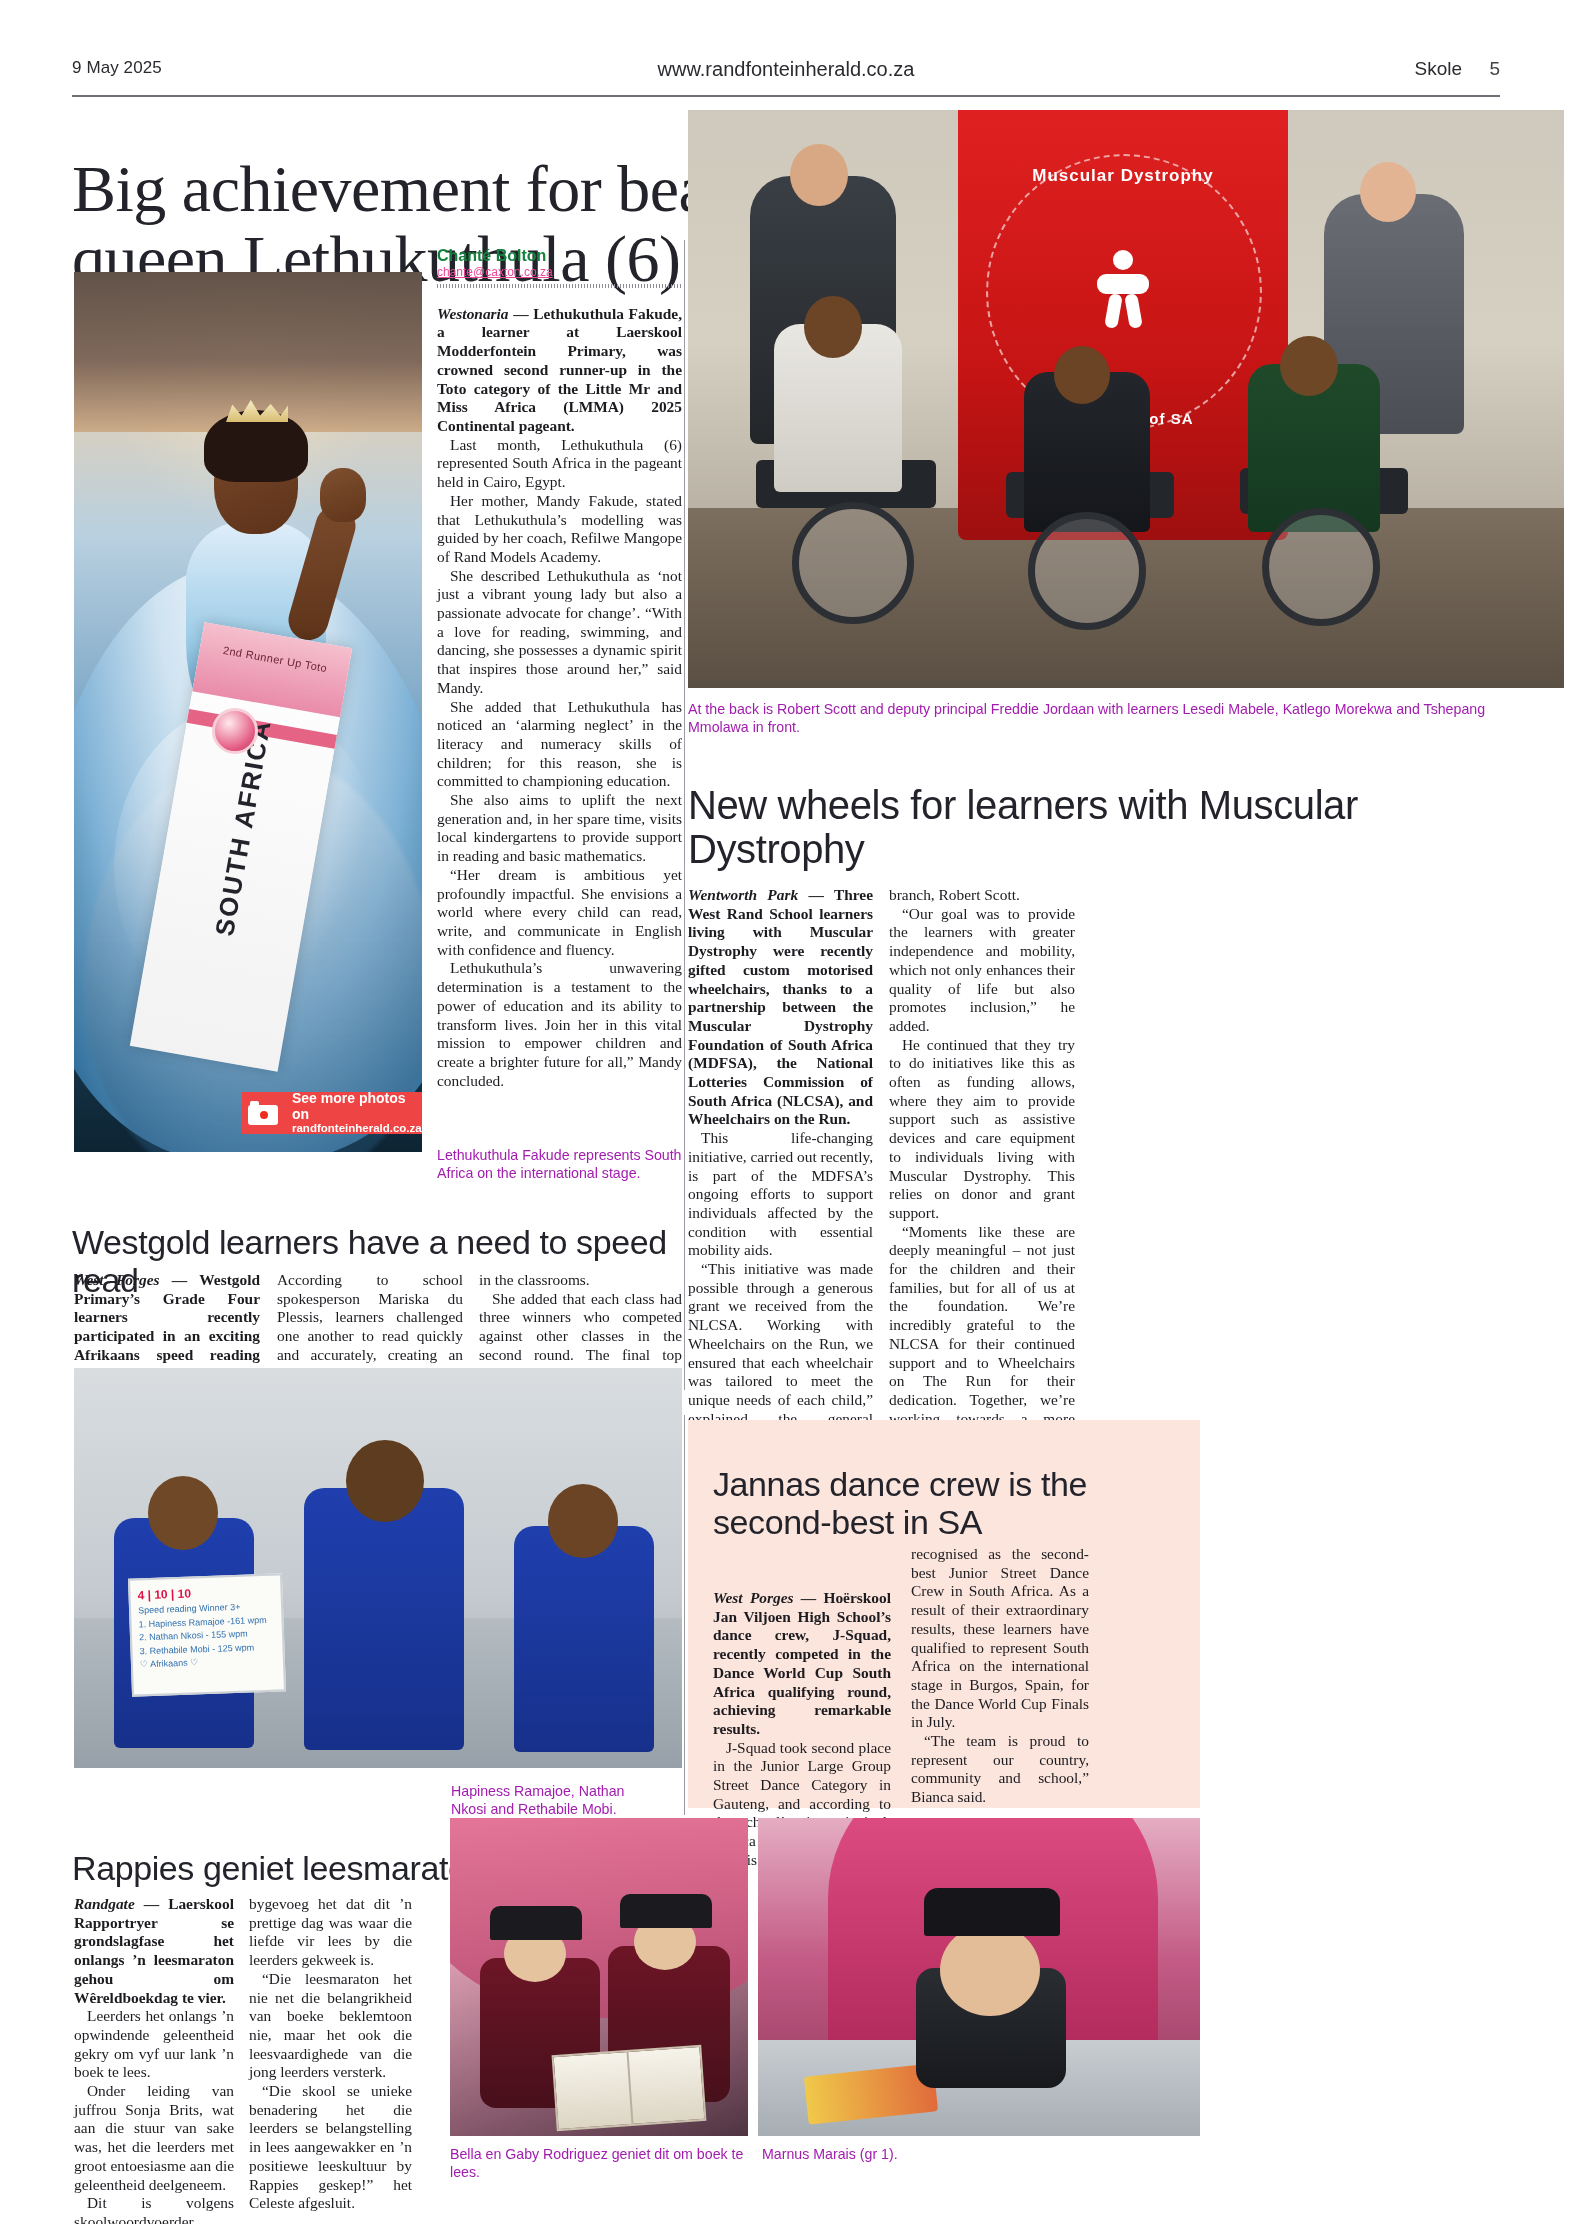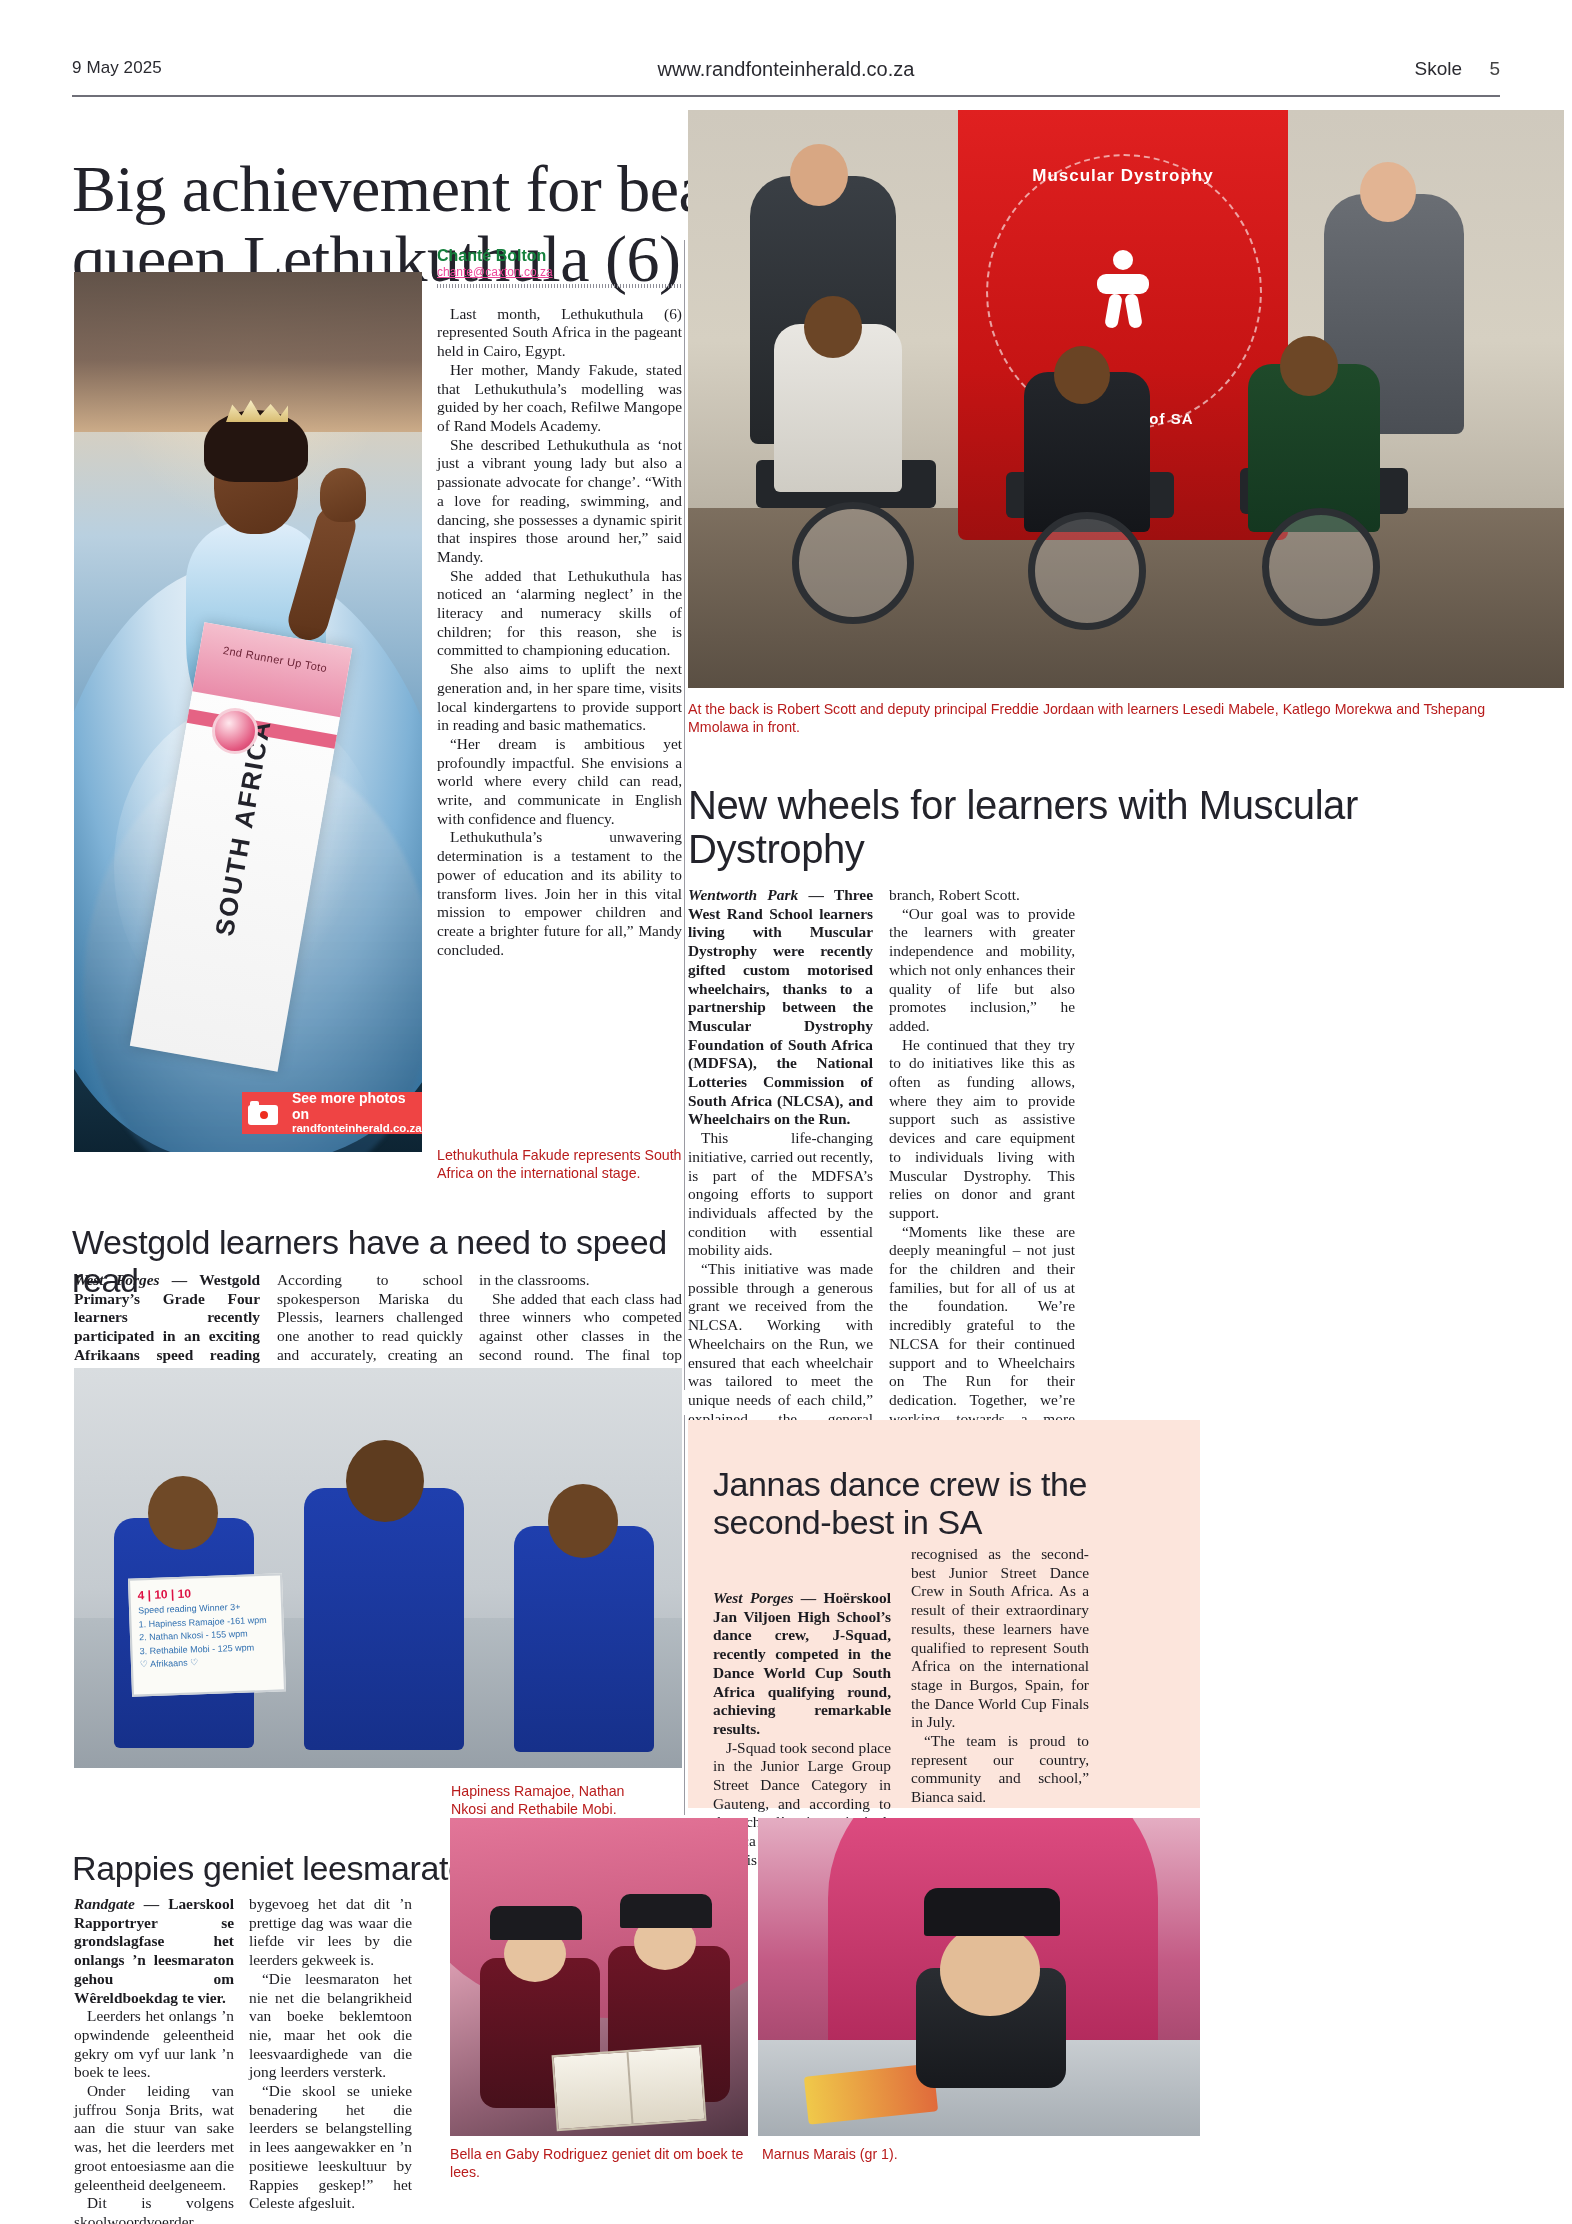--- a/index.html
+++ b/index.html
@@ -176,21 +176,21 @@
     color:#1b1b20;
     hyphens:auto;
   }
   .body-col p { margin:0; text-indent:13px; }
   .body-col p.first { text-indent:0; }
   .lead { font-weight:700; }
   .lead .place { font-style:italic; font-weight:700; }
 
   .caption {
     font-family:"Liberation Sans", sans-serif;
-    font-size:14.2px; line-height:1.28; color:#b91c1c;
+    font-size:14.2px; line-height:1.28; color:#a21caf;
   }
   .sec-headline {
     font-family:"Liberation Sans", sans-serif;
     font-weight:300;
     color:#23232b;
     line-height:1.1;
     letter-spacing:-.4px;
   }
 
   .byline-name {
@@ -409,20 +409,21 @@
     <div class="l2">randfonteinherald.co.za</div>
   </div>
 </div>
 
 <div id="story1-col" class="body-col">
   <div id="story1-byline">
     <div class="byline-name">Chanté Bolton</div>
     <div class="byline-mail">chante@caxton.co.za</div>
     <div class="byline-rule"></div>
   </div>
+  <p class="first lead"><span class="place">Westonaria</span><span> — Lethukuthula Fakude, a learner at Laerskool Modderfontein Primary, was crowned second runner-up in the Toto category of the Little Mr and Miss Africa (LMMA) 2025 Continental pageant.</span></p>
   <p>Last month, Lethukuthula (6) represented South Africa in the pageant held in Cairo, Egypt.</p>
   <p>Her mother, Mandy Fakude, stated that Lethukuthula’s modelling was guided by her coach, Refilwe Mangope of Rand Models Academy.</p>
   <p>She described Lethukuthula as ‘not just a vibrant young lady but also a passionate advocate for change’. “With a love for reading, swimming, and dancing, she possesses a dynamic spirit that inspires those around her,” said Mandy.</p>
   <p>She added that Lethukuthula has noticed an ‘alarming neglect’ in the literacy and numeracy skills of children; for this reason, she is committed to championing education.</p>
   <p>She also aims to uplift the next generation and, in her spare time, visits local kindergartens to provide support in reading and basic mathematics.</p>
   <p>“Her dream is ambitious yet profoundly impactful. She envisions a world where every child can read, write, and communicate in English with confidence and fluency.</p>
   <p>Lethukuthula’s unwavering determination is a testament to the power of education and its ability to transform lives. Join her in this vital mission to empower children and create a brighter future for all,” Mandy concluded.</p>
 </div>
 <div id="story1-caption" class="caption">Lethukuthula Fakude represents South Africa on the international stage.</div>
 

